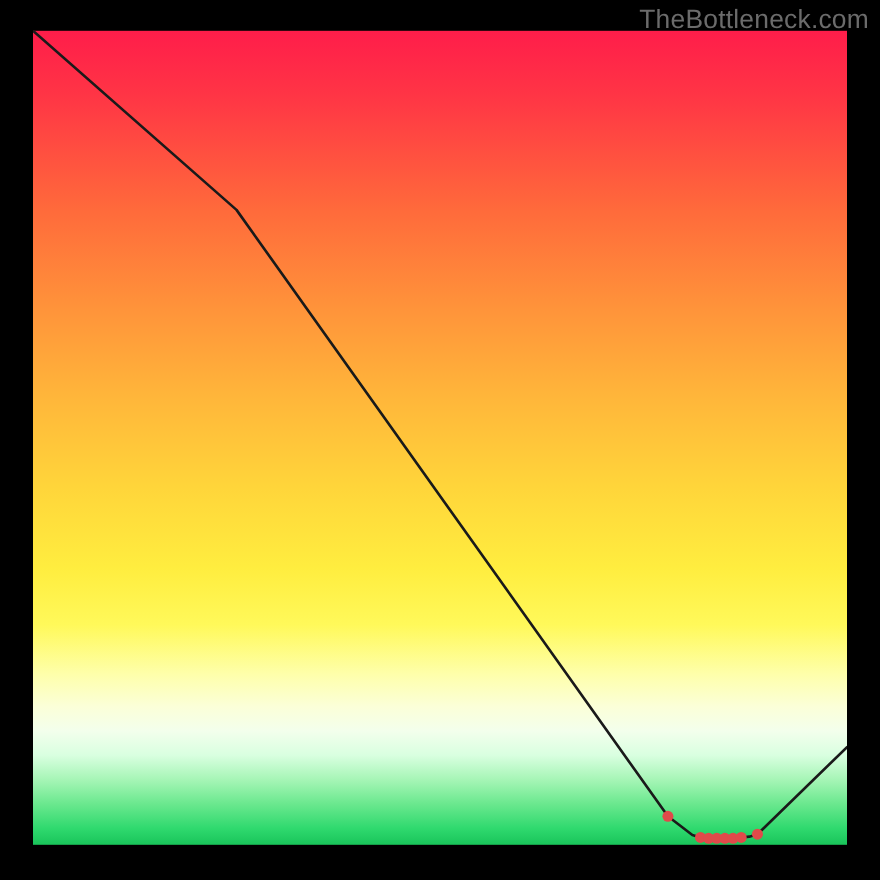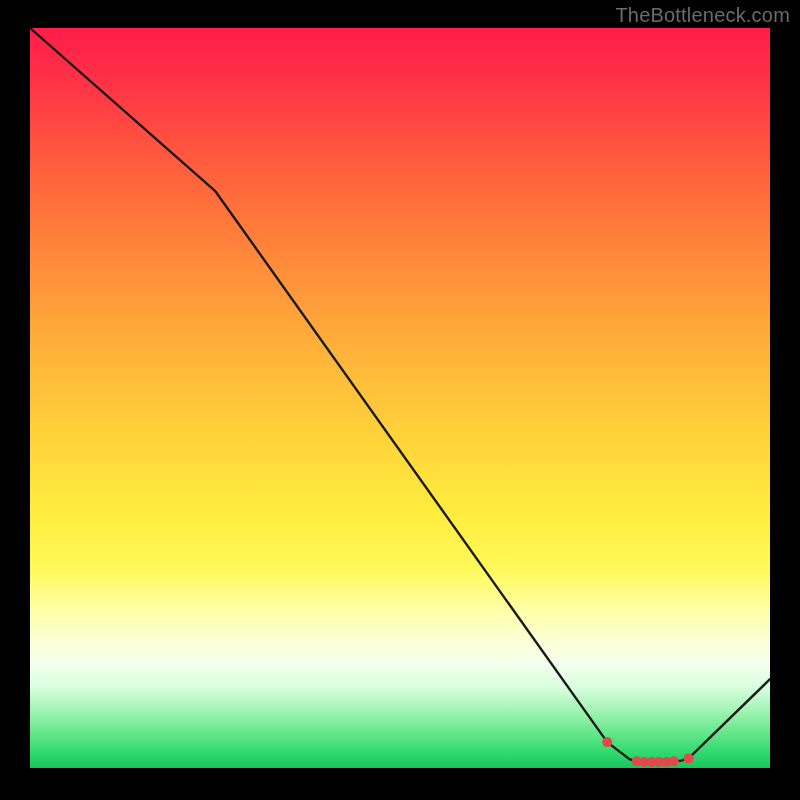--- a/index.html
+++ b/index.html
@@ -15,21 +15,21 @@
     position: relative;
     width: 800px;
     height: 800px;
     background: #000;
   }
   .attribution {
     position: absolute;
     top: 4px;
     right: 10px;
     color: #6b6b6b;
-    font-size: 20px;
+    font-size: 24px;
     font-weight: 500;
     letter-spacing: 0.2px;
   }
   .plot-area {
     position: absolute;
     left: 30px;
     top: 28px;
     width: 740px;
     height: 740px;
   }

